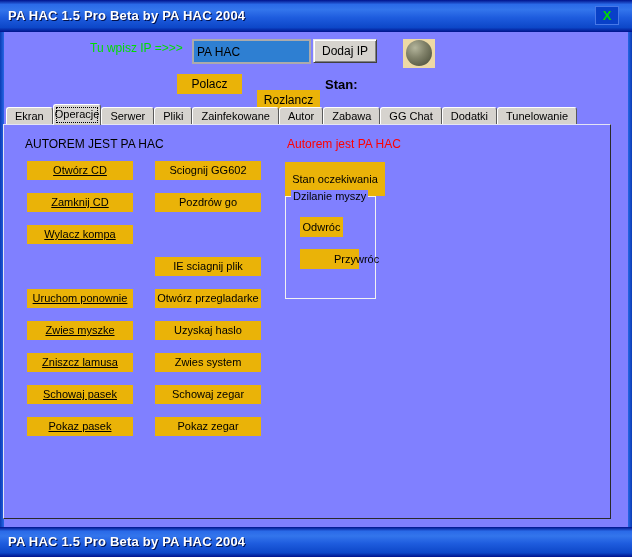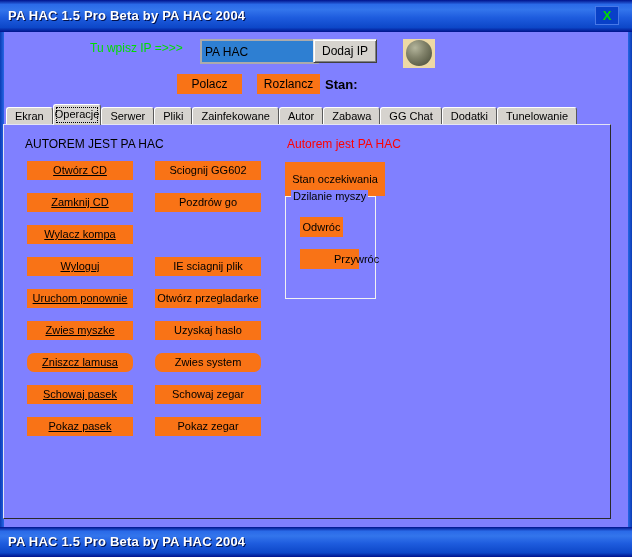--- a/index.html
+++ b/index.html
@@ -35,21 +35,21 @@
   }
   .frame-left { left:0; }
   .frame-right { right:0; background:linear-gradient(270deg,#0A3CB4,#2667E6); }
 
   
   .ip-prompt {
     position:absolute; left:90px; top:41px;
     color:#00DD00; font-size:12px; white-space:nowrap;
   }
   .ip-field {
-    position:absolute; left:200px; top:39px; width:112px; height:21px;
+    position:absolute; left:192px; top:39px; width:112px; height:21px;
     background:#2E7FD2; color:#000;
     border:2px solid #ABABAB; box-sizing:content-box;
     font-family:"Liberation Sans", sans-serif; font-size:12px;
     padding:0 0 0 3px; outline:none;
   }
   .gray-btn {
     position:absolute; left:313px; top:39px; width:64px; height:24px;
     background:#D6D3CE; color:#000; font-size:12px;
     border:1px solid; border-color:#E8E8E8 #404040 #404040 #E8E8E8;
     box-shadow: inset 1px 1px 0 #FFFFFF, inset -1px -1px 0 #808080;
@@ -57,27 +57,27 @@
   }
   .ball-box {
     position:absolute; left:403px; top:39px; width:32px; height:29px;
     background:#EDD9A5;
   }
   .ball {
     width:26px; height:26px; border-radius:50%; margin:1px auto 0 auto;
     background:radial-gradient(circle at 35% 30%, #B4B59C 0%, #82836B 40%, #62644E 70%, #494B39 100%);
   }
   .blue-btn {
-    position:absolute; background:#f97316; color:#000;
+    position:absolute; background:#eab308; color:#000;
     border:none; font-size:11px; text-align:center;
     font-family:"Liberation Sans", sans-serif; cursor:pointer;
     padding:0; line-height:19px;
   }
   .btn-polacz   { left:177px; top:74px; width:65px; height:20px; font-size:12px; }
-  .btn-rozlancz { left:257px; top:74px; width:63px; height:20px; font-size:12px;text-align:center; }
+  .btn-rozlancz { left:257px; top:90px; width:63px; height:20px; font-size:12px;text-align:center; }
   .stan-label {
     position:absolute; left:325px; top:77px;
     font-weight:bold; font-size:13px; color:#000;
   }
 
   
   .tabstrip {
     position:absolute; left:6px; top:104px; height:20px;
     display:flex; align-items:flex-end; z-index:2;
   }
@@ -107,21 +107,21 @@
     position:absolute; left:25px; top:137px; font-size:12px; color:#000;
   }
   .hdr-right {
     position:absolute; left:287px; top:137px; font-size:12px; color:#FF0000;
   }
   .cmd { width:106px; height:19px; }
   .col-left { left:27px;text-decoration:underline; }
   .col-mid  { left:155px; }
   .r0 { top:161px; } .r1 { top:193px; } .r2 { top:225px; }
   .r3 { top:257px; } .r4 { top:289px; } .r5 { top:321px; }
-  .r6 { top:353px;border-radius:7px; } .r7 { top:385px; } .r8 { top:417px; }
+  .r6 { top:353px; } .r7 { top:385px; } .r8 { top:417px; }
   .btn-standby { left:285px; top:162px; width:100px; height:34px; }
   .mouse-group {
     position:absolute; left:285px; top:196px; width:89px; height:101px;
     border:1px solid #F2F2F2;
   }
   .mouse-group-title {
     position:absolute; top:-7px; left:5px; padding:0 2px;
     background:#8080FF; font-size:11px; color:#000; white-space:nowrap;
   }
   .btn-odwroc   { left:300px; top:217px; width:43px; height:20px; line-height:20px; }
@@ -163,21 +163,20 @@
     <div class="tab">Tunelowanie</div>
   </div>
   <div class="tabpage"></div>
 
   <span class="hdr-left">AUTOREM JEST PA HAC</span>
   <span class="hdr-right">Autorem jest PA HAC</span>
 
   <button class="blue-btn cmd col-left r0">Otwórz CD</button>
   <button class="blue-btn cmd col-left r1">Zamknij CD</button>
   <button class="blue-btn cmd col-left r2">Wylacz kompa</button>
-  <button class="blue-btn cmd col-left r3">Wyloguj</button>
   <button class="blue-btn cmd col-left r4">Uruchom ponownie</button>
   <button class="blue-btn cmd col-left r5">Zwies myszke</button>
   <button class="blue-btn cmd col-left r6">Zniszcz lamusa</button>
   <button class="blue-btn cmd col-left r7">Schowaj pasek</button>
   <button class="blue-btn cmd col-left r8">Pokaz pasek</button>
 
   <button class="blue-btn cmd col-mid r0">Sciognij GG602</button>
   <button class="blue-btn cmd col-mid r1">Pozdrów go</button>
   <button class="blue-btn cmd col-mid r3">IE sciagnij plik</button>
   <button class="blue-btn cmd col-mid r4">Otwórz przegladarke</button>

